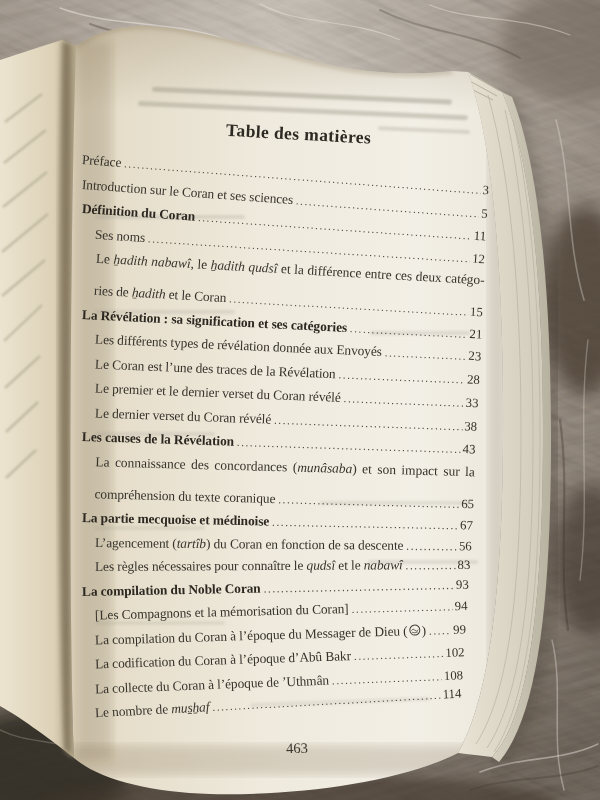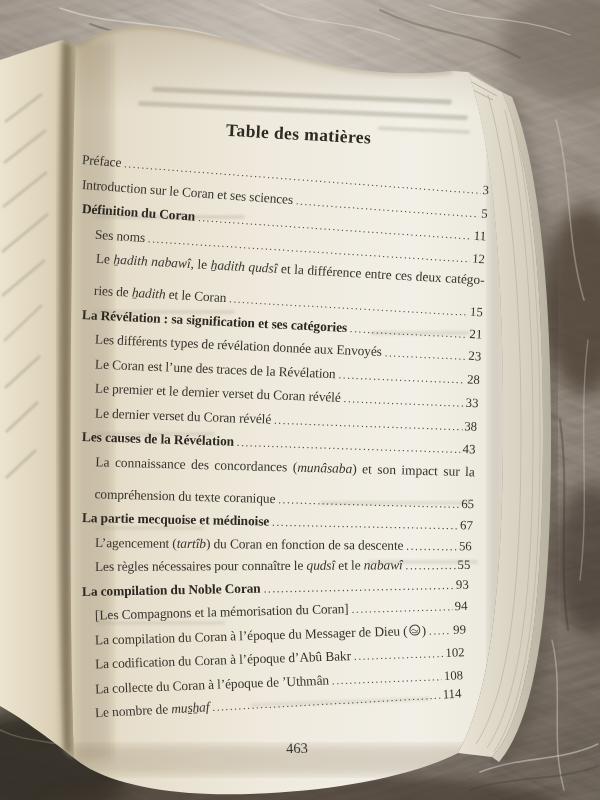--- a/index.html
+++ b/index.html
@@ -307,21 +307,21 @@
         <div class="tline last">
           <span class="lbl">L’agencement (<i>tartîb</i>) du Coran en fonction de sa descente</span>
           <span class="dots">......................................................................................................................................................</span>
           <span class="num">56</span>
         </div>
       </div>
       <div class="row ind" style="transform: rotate(-0.3deg); width: 388.4px;">
         <div class="tline last">
           <span class="lbl">Les règles nécessaires pour connaître le <i>qudsî</i> et le <i>nabawî</i></span>
           <span class="dots">......................................................................................................................................................</span>
-          <span class="num">55</span>
+          <span class="num">83</span>
         </div>
       </div>
       <div class="row bold" style="transform: rotate(-1.1deg); width: 387px;">
         <div class="tline last">
           <span class="lbl">La compilation du Noble Coran</span>
           <span class="dots">......................................................................................................................................................</span>
           <span class="num">93</span>
         </div>
       </div>
       <div class="row ind" style="transform: rotate(-1.5deg); width: 385.6px;">

